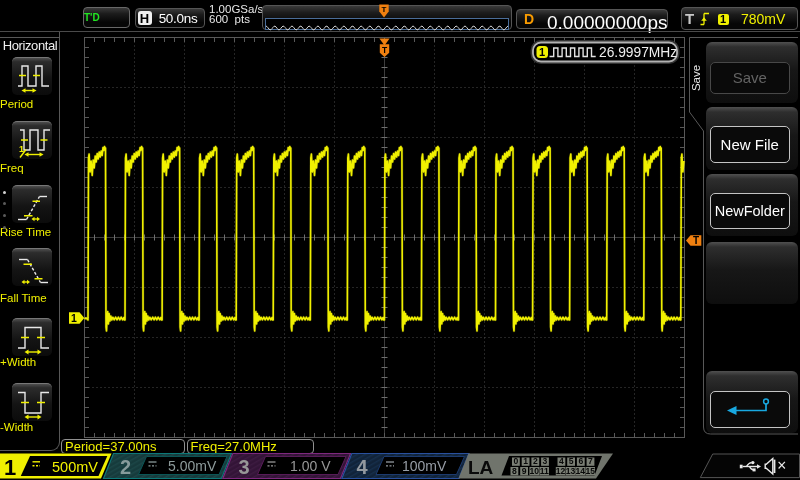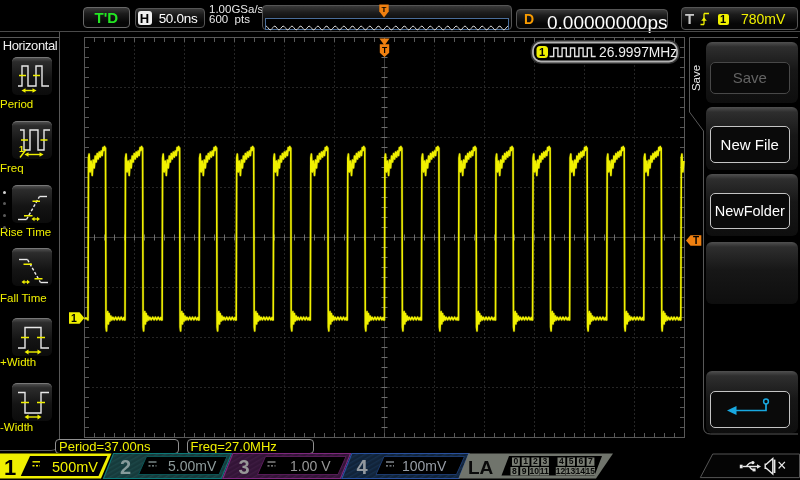--- a/index.html
+++ b/index.html
@@ -5,21 +5,21 @@
 html,body { width:800px; height:480px; background:#000; overflow:hidden;
   font-family:"Liberation Sans", sans-serif; }
 .abs { position:absolute; }
 #stage { position:relative; width:800px; height:480px; background:#000; }
 
 #logo { position:absolute; left:5px; top:5px; font-family:"Liberation Serif",serif;
   font-weight:bold; font-size:22px; color:#e5ad05; letter-spacing:0.5px; }
 .tbox { position:absolute; background:linear-gradient(180deg,#3a3a3a 0%,#1c1c1c 30%,#060606 75%);
   border:1px solid #555; border-radius:4px; }
 #tdbox { left:83px; top:6.5px; width:46.5px; height:21px; border:1px solid #686868;
-  color:#22e522; font-weight:bold; font-size:15px; text-align:center; line-height:19px; }
+  color:#22e522; font-weight:bold; font-size:10px; text-align:left; line-height:19px; }
 #hbox { left:134.5px; top:7.5px; width:70px; height:20px; }
 #hchip { position:absolute; left:2px; top:2px; width:14px; height:14.5px; background:#f0f0f0;
   border-radius:3px; color:#000; font-weight:bold; font-size:13px; text-align:center; line-height:15px; }
 #hval { position:absolute; left:17px; top:2.5px; width:51px; text-align:center; color:#fff; font-size:13.5px; letter-spacing:-0.3px; }
 #srate { position:absolute; left:209px; top:5px; color:#e8e8e8; font-size:11.5px; line-height:9.8px; letter-spacing:0; }
 #pvbox { left:262px; top:4.5px; width:250px; height:25.5px; }
 #pvinner { position:absolute; left:2px; top:12.5px; width:244px; height:12px; background:#000;
   border:1px solid #4a6d99; }
 #dbox { left:516px; top:8.5px; width:152px; height:20.5px; }
 #dlab { position:absolute; left:7px; top:1px; color:#f89b00; font-weight:bold; font-size:14px; }
@@ -228,21 +228,21 @@
 <div class="rbtn on" style="top:193px;height:36px;line-height:34px;font-size:14.5px">NewFolder</div>
 <div class="rbtn on" style="top:126px;height:37px;line-height:35px">New File</div>
 <div class="rbtn on" style="top:391px;height:37px">
 <svg width="78" height="35" viewBox="0 0 78 35" style="display:block;margin:0 auto">
 <circle cx="55" cy="9.5" r="2.4" fill="none" stroke="#18a8e0" stroke-width="1.5"></circle>
 <path d="M55 12 V18.5 H24" fill="none" stroke="#18a8e0" stroke-width="1.7"></path>
 <path d="M25.5 14 L16 18.5 L25.5 23 Z" fill="#18a8e0"></path>
 </svg>
 </div>
 
-<div class="measbox" style="left:55px;width:123.5px">Period=37.00ns</div>
+<div class="measbox" style="left:61px;width:123.5px">Period=37.00ns</div>
 <div class="measbox" style="left:186.5px;width:127px">Freq=27.0MHz</div>
 
 <div id="chbar"></div>
 <svg class="abs" style="left:0;top:452px" width="800" height="28" viewBox="0 0 800 28">
 
 <polygon points="0,1.5 111.5,1.5 101,26.5 0,26.5" fill="#f0f000"></polygon>
 <polygon points="30,4 107.3,4 98.5,24 20.8,24" fill="#000"></polygon>
 <text x="4" y="23" font-size="22" font-weight="bold" fill="#000">1</text>
 <path d="M32.5 9.8 h7.5" stroke="#f0f000" stroke-width="1.4" fill="none"></path>
 <path d="M32.5 13.8 h7.5" stroke="#f0f000" stroke-width="1.4" fill="none" stroke-dasharray="2 1.5"></path>

